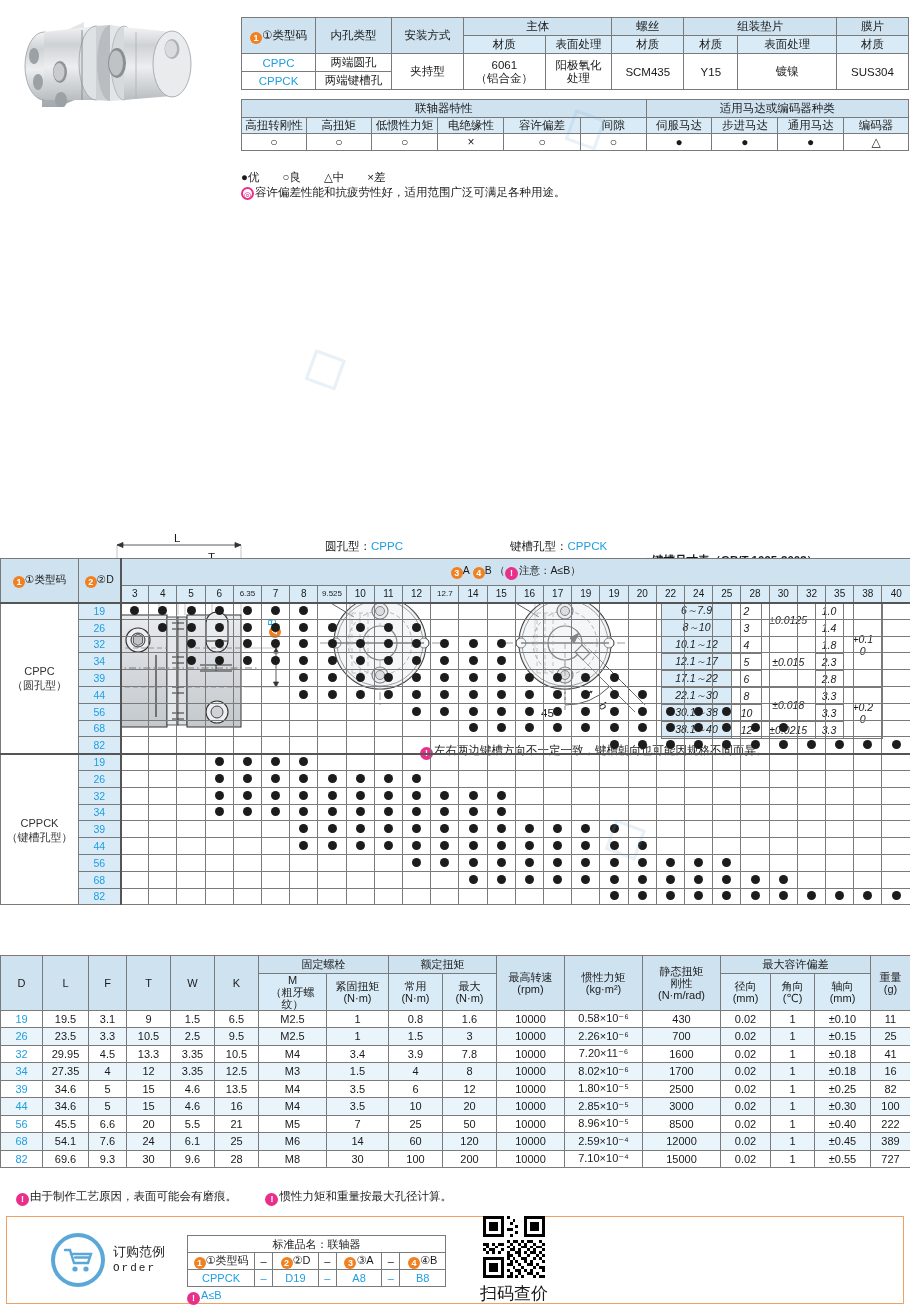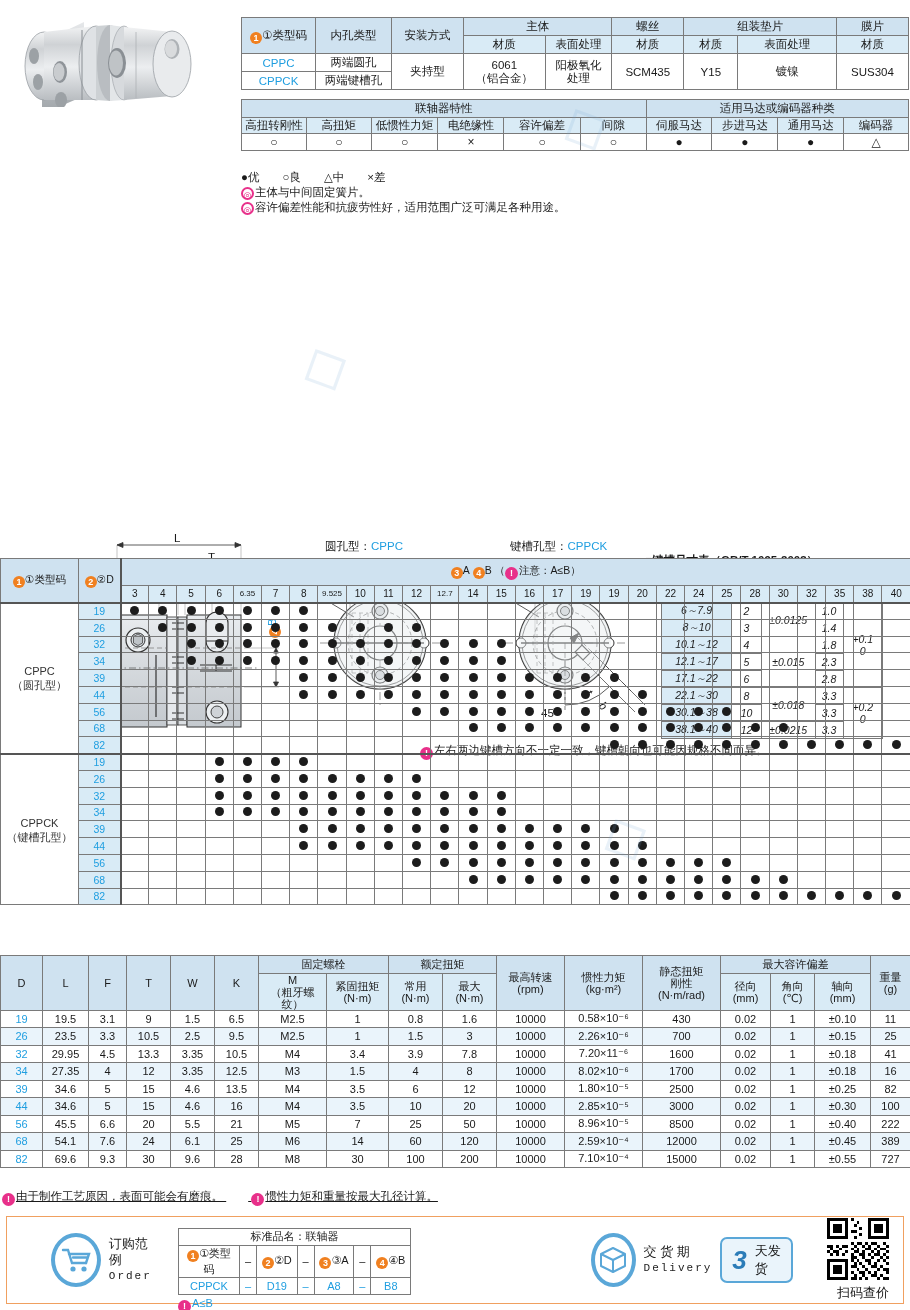--- a/index.html
+++ b/index.html
@@ -51,21 +51,21 @@
   #tbl-mx .typec { background:#fff; font-size:11px; line-height:14px; }
   .bdot { display:inline-block; width:9px; height:9px; border-radius:50%; background:#1c1c1c; }
   .thick-top td { border-top:2px solid #555; }
   .thick-right { border-right:2px solid #555 !important; }
 
   
   #bot-wrap { position:absolute; left:0px; top:955px; width:910px; }
   #tbl-bot { width:910px; font-size:11px; table-layout:fixed; }
   #tbl-bot td { height:17.5px; padding:0 1px; }
   #tbl-bot tr.alt td { background:#eaf4fb; }
-  .note-row { position:absolute; left:2px; top:1189px; font-size:11.5px;text-decoration:underline; }
+  .note-row { position:absolute; left:16px; top:1189px; font-size:11.5px; }
   .note-row span.gap { display:inline-block; width:22px; }
 
   
   #order { position:absolute; left:6px; top:1216px; width:898px; height:88px;
            border:1px solid #f0a060; background:#fff; }
   #tbl-order { font-size:11px;margin-top:20px; }
   #tbl-order td { height:17px; padding:0 4px; }
   .circicon { width:54px; height:54px; border:4px solid #5aa7d8; border-radius:50%;
               display:flex; align-items:center; justify-content:center; }
   .orderlbl { font-size:13px; line-height:16px; color:#222; }
@@ -198,21 +198,20 @@
             <td class="sym">●</td>
             <td class="sym">●</td>
             <td class="sym">△</td>
           </tr>
   </tbody>
       </table>
   </div>
 
   <div class="legend">
     <div>●优　　○良　　△中　　×差</div>
-    <div><span class="dotm hollow">◎</span><span>主体与中间固定簧片。</span></div>
     <div><span class="dotm hollow">◎</span><span>容许偏差性能和抗疲劳性好，适用范围广泛可满足各种用途。</span></div>
   </div>
 </div>
 
 <div id="draw">
 
   <svg width="300" height="230" style="position:absolute;left:60px;top:285px">
     <defs>
       <linearGradient id="bodyg" x1="0" y1="0" x2="0" y2="1">
         <stop offset="0%" stop-color="#e9ecef"></stop>
@@ -1388,39 +1387,20 @@
           <td class="blue">–</td>
           <td class="blue">A8</td>
           <td class="blue">–</td>
           <td class="blue">B8</td>
         </tr>
       </tbody>
         </table>
       <div style="margin-top:2px;"><span class="dotm">!</span><span class="blue">A≤B</span></div>
     </div>
 
-    <div style="display:flex;align-items:center;gap:8px;margin-left:180px;">
-      <div class="circicon">
-        <svg width="30" height="30" viewBox="0 0 30 30">
-          <g stroke="#5aa7d8" stroke-width="2" fill="none" stroke-linejoin="round">
-            <path d="M15 3 L27 9 L27 21 L15 27 L3 21 L3 9 Z"></path>
-            <path d="M3 9 L15 15 L27 9"></path>
-              <line x1="15" y1="15" x2="15" y2="27"></line>
-          </g>
-        </svg>
-      </div>
-      <div class="orderlbl">
-        <div>交 货 期</div>
-        <div class="sub">Delivery</div>
-      </div>
-      <div id="daybox">
-        <span id="daynum">3</span>
-        <span style="font-size:13px">天发货</span>
-      </div>
-    </div>
 
     <div style="margin-left:34px;text-align:center;">
       <svg id="qr" viewBox="0 0 21 21" shape-rendering="crispEdges">
         <rect width="21" height="21" fill="#fff"></rect>
         <g fill="#000">
           <rect x="0" y="0" width="7" height="1"></rect>
             <rect x="0" y="6" width="7" height="1"></rect>
           <rect x="0" y="0" width="1" height="7"></rect>
             <rect x="6" y="0" width="1" height="7"></rect>
           <rect x="2" y="2" width="3" height="3"></rect>
@@ -1509,20 +1489,20 @@
             <rect x="12" y="19" width="1" height="1"></rect>
           <rect x="15" y="19" width="2" height="1"></rect>
             <rect x="18" y="19" width="1" height="1"></rect>
           <rect x="8" y="20" width="2" height="1"></rect>
             <rect x="11" y="20" width="1" height="1"></rect>
           <rect x="13" y="20" width="1" height="1"></rect>
             <rect x="17" y="20" width="1" height="1"></rect>
           <rect x="19" y="20" width="2" height="1"></rect>
         </g>
       </svg>
-      <div style="font-size:13px;margin-top:2px;text-align:right;">扫码查价</div>
+      <div style="font-size:17px;margin-top:2px;">扫码查价</div>
     </div>
   </div>
 </div>
 
 <div class="wm" style="left:560px;top:90px;">◇</div>
 <div class="wm" style="left:300px;top:330px;">◇</div>
 <div class="wm" style="left:600px;top:800px;">◇</div>
 
 </body></html>

